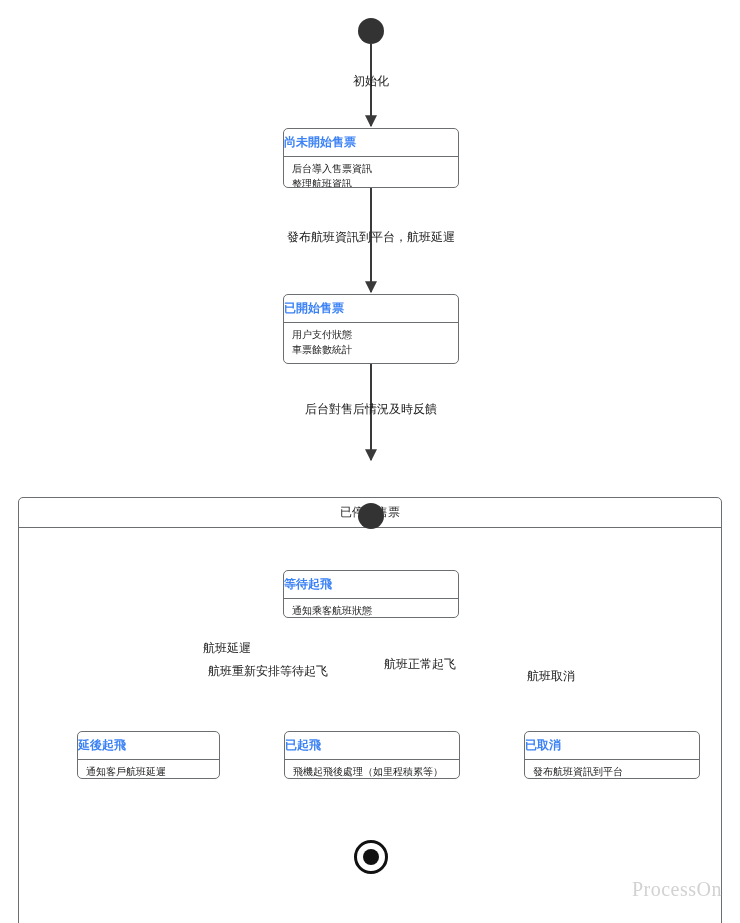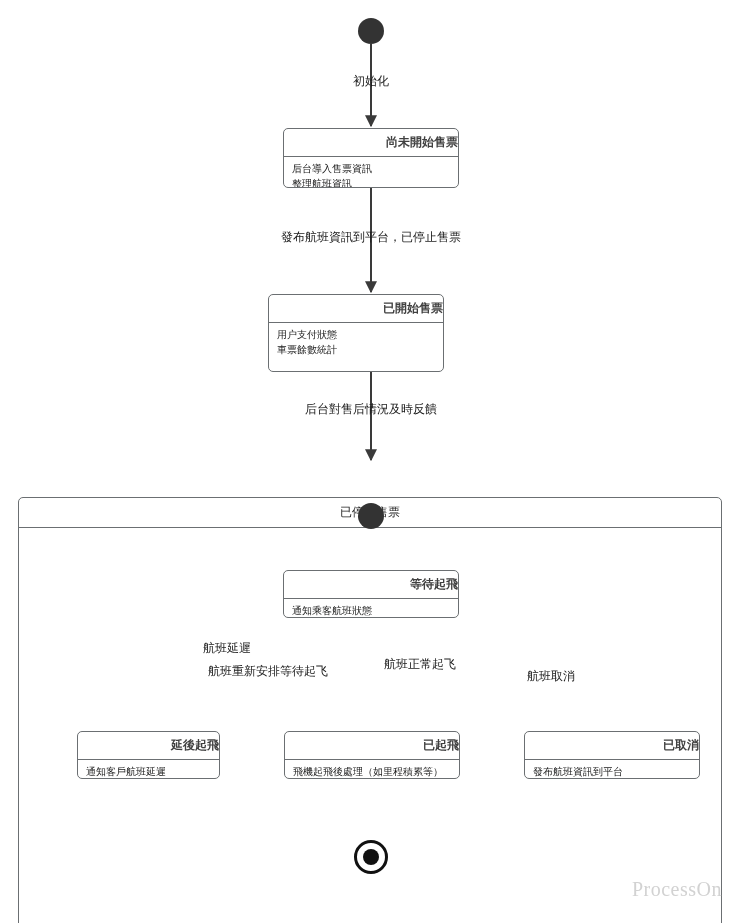--- a/index.html
+++ b/index.html
@@ -29,24 +29,24 @@
     position: absolute;
     box-sizing: border-box;
     background: #ffffff;
     border: 1px solid #6b6f72;
     border-radius: 5px;
     display: flex;
     flex-direction: column;
     overflow: hidden;
   }
   .state-title {
-    text-align: right;
+    text-align: left;
     font-size: 12px;
     font-weight: bold;
-    color: #404040;
+    color: #3b82f6;
     line-height: 27px;
     height: 27px;
     border-bottom: 1px solid #6b6f72;
     white-space: nowrap;
   }
   .state-body {
     flex: 1;
     padding: 4px 8px 3px 8px;
     font-size: 10px;
     color: #1a1a1a;
@@ -156,33 +156,33 @@
 
     <line x1="371" y1="779" x2="371" y2="838" stroke="#3a3a3a" stroke-width="2" marker-end="url(#arrow)"></line>
 
     <line x1="608" y1="781" x2="389" y2="851" stroke="#3a3a3a" stroke-width="1.2" marker-end="url(#arrowThin)"></line>
   </svg>
 
   <div class="initial-node" style="left:358px; top:18px;"></div>
 
   <div class="edge-label center" style="left:371px; top:73px;">初始化</div>
 
-  <div class="edge-label center" style="left:371px; top:229px;">發布航班資訊到平台，已停止售票</div>
+  <div class="edge-label center" style="left:371px; top:229px;">發布航班資訊到平台，航班延遲</div>
 
   <div class="edge-label center" style="left:371px; top:401px;">后台對售后情況及時反饋</div>
 
   <div class="state-box" style="left:283px; top:128px; width:176px; height:60px;">
     <div class="state-title">尚未開始售票</div>
     <div class="state-body">
       <div>后台導入售票資訊</div>
       <div>整理航班資訊</div>
     </div>
   </div>
 
-  <div class="state-box" style="left:268px; top:294px; width:176px; height:78px;">
+  <div class="state-box" style="left:283px; top:294px; width:176px; height:70px;">
     <div class="state-title">已開始售票</div>
     <div class="state-body">
       <div>用户支付狀態</div>
       <div>車票餘數統計</div>
     </div>
   </div>
 
   <div class="composite" style="left:18px; top:453px; width:704px; height:433px;margin-top:44px;">
     <div class="composite-title">已停止售票</div>
   </div>

